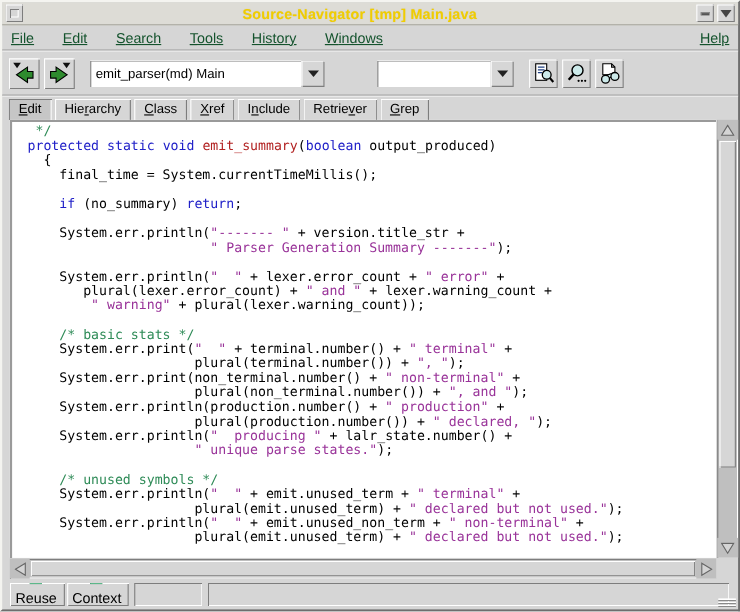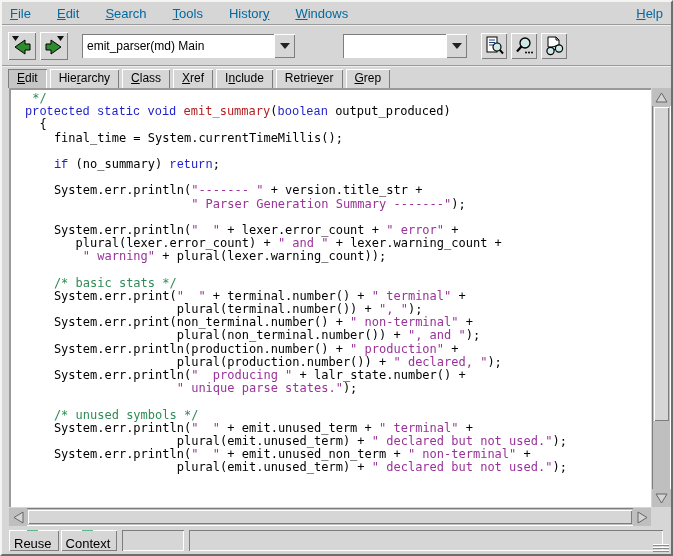--- a/index.html
+++ b/index.html
@@ -18,21 +18,21 @@
   .tb-btn{width:16px;height:16px;background:var(--chrome);display:flex;align-items:center;justify-content:center;flex:0 0 auto;}
   .menu-box-glyph{width:8px;height:8px;box-shadow:inset 1px 1px 0 var(--chrome-dark), inset -1px -1px 0 var(--chrome-light);}
   .title-text{flex:1;text-align:center;font-weight:bold;font-size:13px;color:var(--title-yellow);
     letter-spacing:.2px;text-shadow:0 0 1px rgba(200,160,0,.35);}
   .dash-glyph{width:8px;height:3px;background:#555;box-shadow:inset 1px 1px 0 #888;}
   .tri-down-glyph{width:0;height:0;border-left:5px solid transparent;border-right:5px solid transparent;border-top:7px solid #444;}
   .tb-right{display:flex;gap:3px;}
   
   .menubar{height:24px;display:flex;align-items:center;padding:0 8px;gap:26px;
     border-bottom:2px groove #eee;flex:0 0 auto;font-size:13px;}
-  .menu-item{color:#0369a1;cursor:default;}
+  .menu-item{color:#14532d;cursor:default;text-decoration:underline;}
   .menubar .spacer{flex:1;}
   u{text-decoration:underline;}
   
   .toolbar{height:41px;display:flex;align-items:center;padding:0 6px;gap:4px;
     border-bottom:2px groove #eee;flex:0 0 auto;}
   .tool-btn{width:28px;height:28px;background:var(--chrome);display:flex;align-items:center;justify-content:center;position:relative;}
   .icon-btn{width:26px;height:26px;}
   .combo{display:flex;height:24px;}
   .combo .entry{height:24px;border:none;outline:none;background:#fff;font:12px "Liberation Sans",sans-serif;
     padding:0 5px;box-shadow:inset 1px 1px 0 var(--chrome-dark), inset -1px -1px 0 var(--chrome-light);}
@@ -43,21 +43,21 @@
   .tabbar{height:21px;display:flex;align-items:flex-end;padding:0 6px;gap:3px;flex:0 0 auto;font-size:12px;}
   .tab{padding:2px 9px 3px 9px;background:var(--chrome);box-shadow:inset 1px 1px 0 var(--chrome-light), inset -1px 0 0 var(--chrome-dark);
     border-bottom:none;cursor:default;}
   .tab.active{background:#c6c6c6;box-shadow:inset 1px 1px 0 var(--chrome-dark), inset -1px 0 0 var(--chrome-light);}
   
   .editor-row{flex:1;display:flex;padding-left:7px;min-height:0;}
   .editor{flex:1;background:#fff;box-shadow:inset 2px 2px 0 #9a9a9a, inset -1px -1px 0 #fff;
     overflow:hidden;padding:4px 2px 0 16px;}
   .code-line{font-family:"DejaVu Sans Mono","Liberation Mono",monospace;font-size:12px;line-height:13.2px;
     white-space:pre;color:#000;height:13.2px;}
-  .tok-k{color:var(--kw);font-family:Liberation Mono, monospace;} .tok-f{color:var(--fn);} .tok-s{color:var(--str);} .tok-c{color:var(--cmt);} .tok-p{color:#000;}
+  .tok-k{color:var(--kw);} .tok-f{color:var(--fn);} .tok-s{color:var(--str);} .tok-c{color:var(--cmt);} .tok-p{color:#000;}
   
   .vscroll{width:19px;flex:0 0 auto;background:var(--track);box-shadow:inset 1px 1px 0 var(--chrome-dark), inset -1px -1px 0 var(--chrome-light);
     display:flex;flex-direction:column;margin-left:1px;}
   .sb-btn{width:19px;height:18px;background:var(--track);display:flex;align-items:center;justify-content:center;flex:0 0 auto;}
   .v-track{flex:1;position:relative;}
   .v-thumb{position:absolute;left:2px;right:2px;top:1px;height:82%;background:var(--chrome);
     box-shadow:inset 1px 1px 0 var(--chrome-light), inset -1px -1px 0 var(--chrome-dark);}
   .hscroll{height:18px;flex:0 0 auto;display:flex;margin:1px 20px 1px 7px;background:var(--track);
     box-shadow:inset 1px 1px 0 var(--chrome-dark), inset -1px -1px 0 var(--chrome-light);}
   .h-track{flex:1;position:relative;}
@@ -74,20 +74,34 @@
   .panel-wide{flex:1;margin-left:3px;}
   .resize-grip{position:absolute;right:2px;bottom:2px;width:16px;height:8px;
     background:repeating-linear-gradient(to bottom,#fff 0 1px,#8a8a8a 1px 2px,transparent 2px 3px);}
   button{border:none;font:inherit;cursor:default;}
 </style>
 </head>
 <body>
 
 <div class="window">
 
+  <div class="titlebar">
+    <button class="tb-btn raised">
+      <span class="menu-box-glyph"></span>
+    </button>
+    <span class="title-text">Source-Navigator [tmp] Main.java</span>
+    <span class="tb-right">
+      <button class="tb-btn raised">
+        <span class="dash-glyph"></span>
+      </button>
+      <button class="tb-btn raised">
+        <span class="tri-down-glyph"></span>
+      </button>
+    </span>
+  </div>
 
   <div class="menubar">
     <span style="display:flex;gap:26px;">
         <span class="menu-item"><u>F</u>ile</span>
         <span class="menu-item"><u>E</u>dit</span>
         <span class="menu-item"><u>S</u>earch</span>
         <span class="menu-item"><u>T</u>ools</span>
         <span class="menu-item">Histor<u>y</u></span>
         <span class="menu-item"><u>W</u>indows</span>
       </span>

